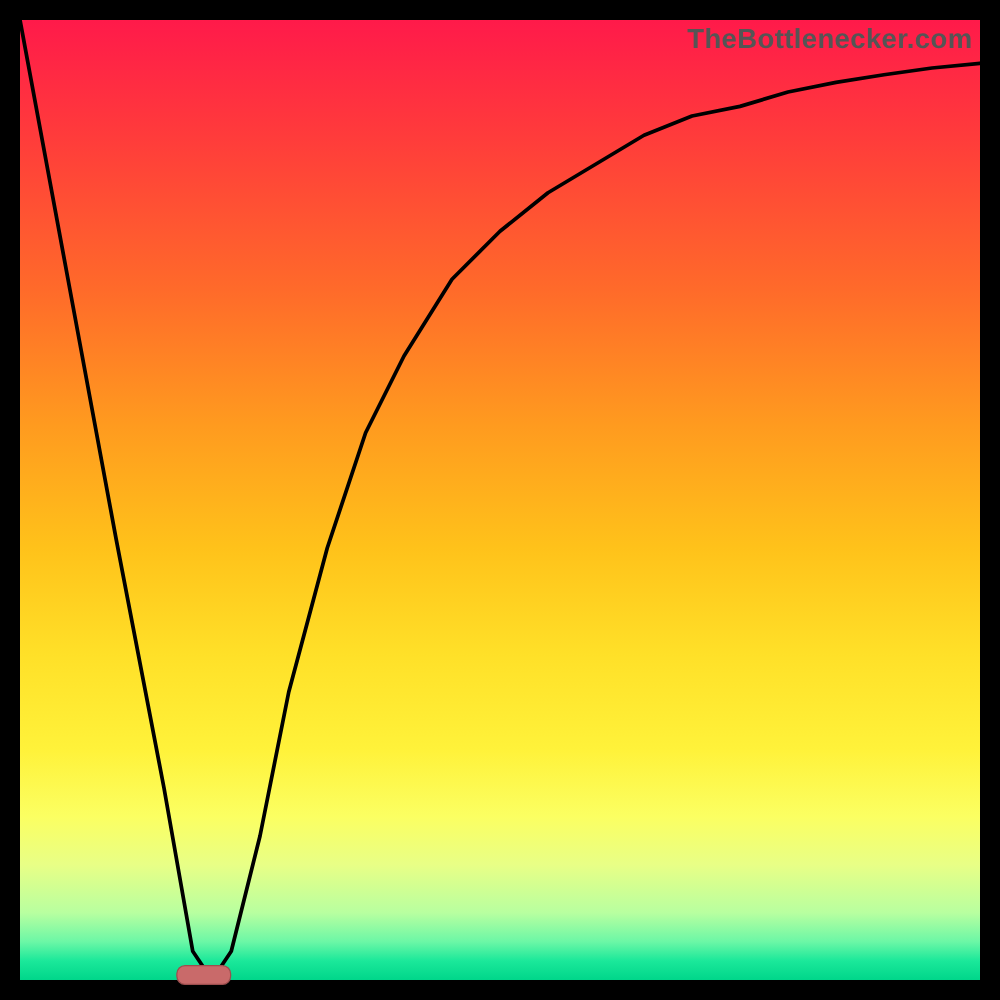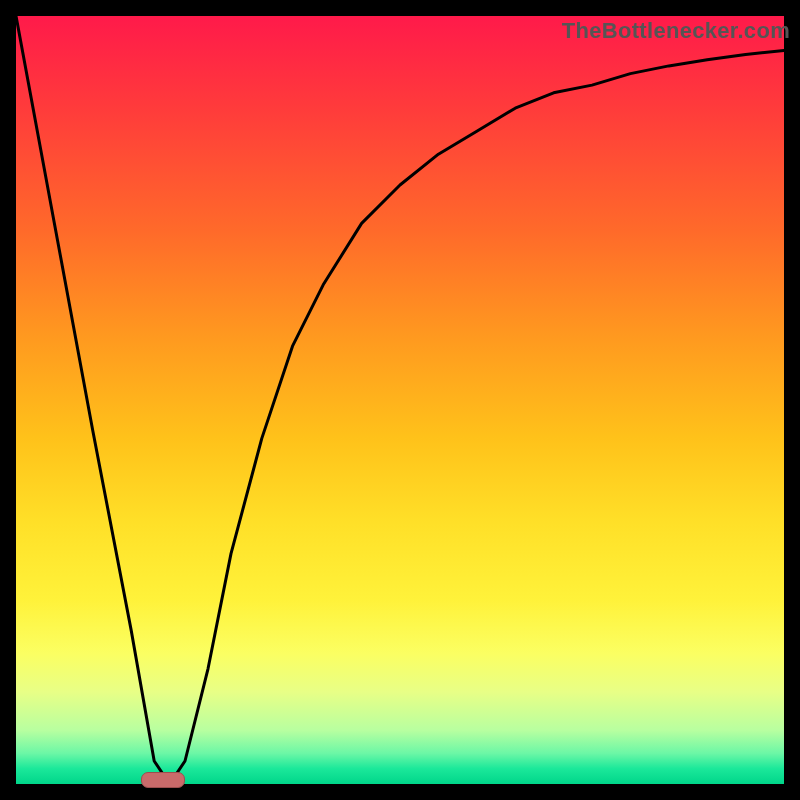--- a/index.html
+++ b/index.html
@@ -10,21 +10,20 @@
     background: #000;
     overflow: hidden;
   }
   .frame {
     position: absolute;
     left: 16px;
     top: 16px;
     width: 768px;
     height: 768px;
     background: #000;
-    padding-left: 12px;
   }
   .plot {
     position: absolute;
     left: 0;
     top: 0;
     width: 768px;
     height: 768px;
     background: linear-gradient(to bottom,
       #ff1a4a 0%,
       #ff3b3b 12%,

